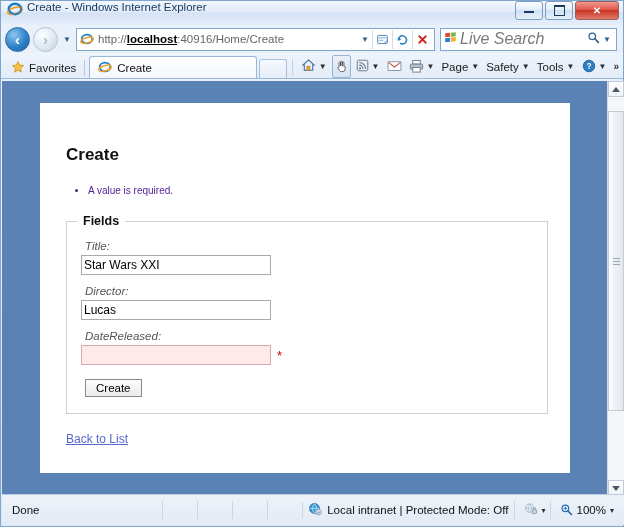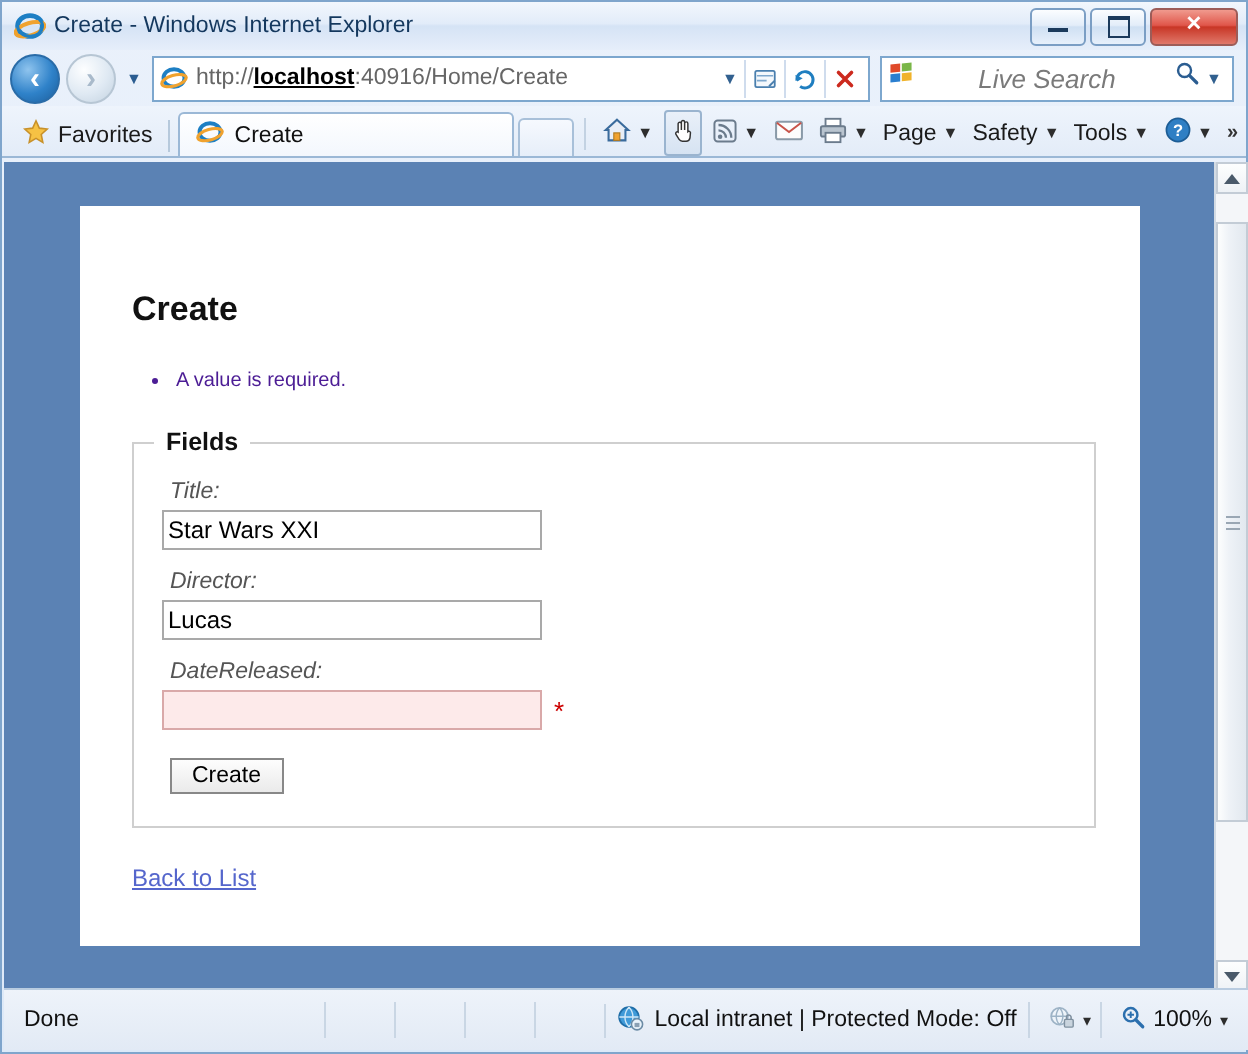--- a/index.html
+++ b/index.html
@@ -13,21 +13,21 @@
     position: relative;
     width: 624px; height: 527px;
     background: linear-gradient(180deg,#eaf1fb 0%,#dde9f8 100%);
     border: 1px solid #7fa5cc;
     box-sizing: border-box;
   }
 
   
   .titlebar {
     height: 24px;
-    display: flex; align-items: center;
+    display: flex; align-items: flex-start;
     padding: 0 2px 0 6px;
     background: linear-gradient(180deg,#f2f7fd 0%,#e2ecf9 45%,#d5e3f5 50%,#e6eefa 100%);
   }
   .ie-logo {
     width: 16px; height: 16px; margin-right: 4px; flex: 0 0 auto;
     position: relative;
   }
   .ie-logo svg { display:block; }
   .title-text {
     font-size: 11.5px; color: #14385e; white-space: nowrap;
@@ -100,22 +100,22 @@
     border-left: 1px solid #cfdced;
   }
   .searchfield {
     width: 170px; height: 21px; flex: 0 0 auto;
     border: 1px solid #7da7ce;
     background: #fff;
     display:flex; align-items:center; padding: 0 2px 0 3px;
     margin-left: 2px;
   }
   .search-ph {
-    flex:1 1 auto; font-size:13px; color:#7a7a7a; font-style: italic;
-    white-space:nowrap; overflow:hidden; margin-left:3px;text-align:center;
+    flex:1 1 auto; font-size:16px; color:#7a7a7a; font-style: italic;
+    white-space:nowrap; overflow:hidden; margin-left:3px;
   }
 
   
   .tabrow {
     height: 25px;
     display:flex; align-items:flex-end;
     padding-left: 8px;
     border-bottom: 1px solid #9bb8d6;
     background: linear-gradient(180deg,#eef4fc 0%,#e3ecf8 100%);
   }

